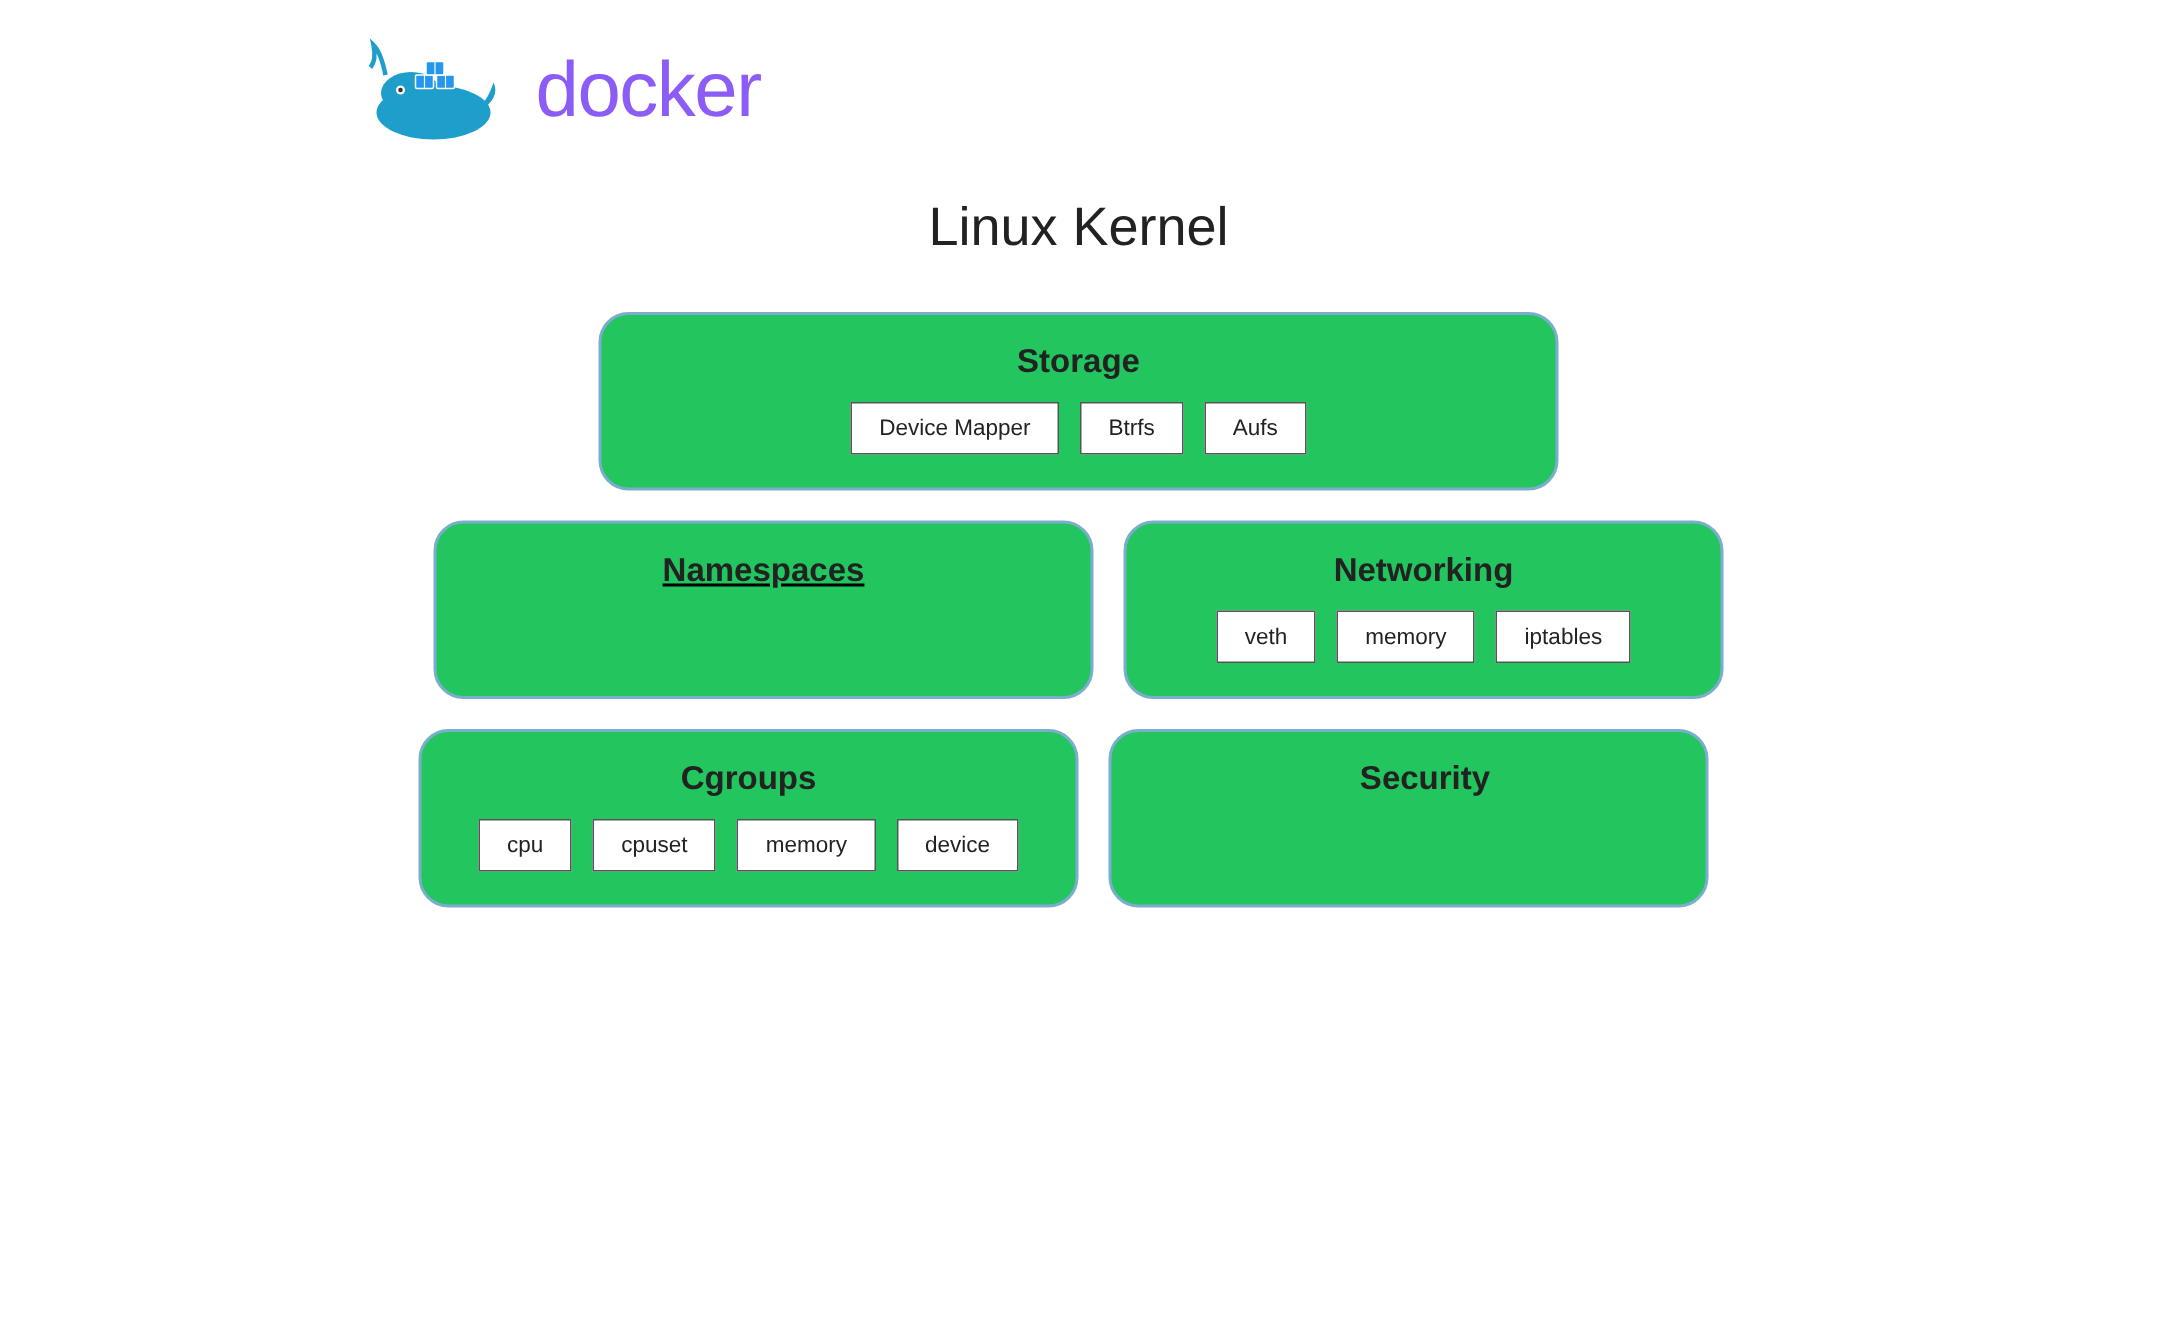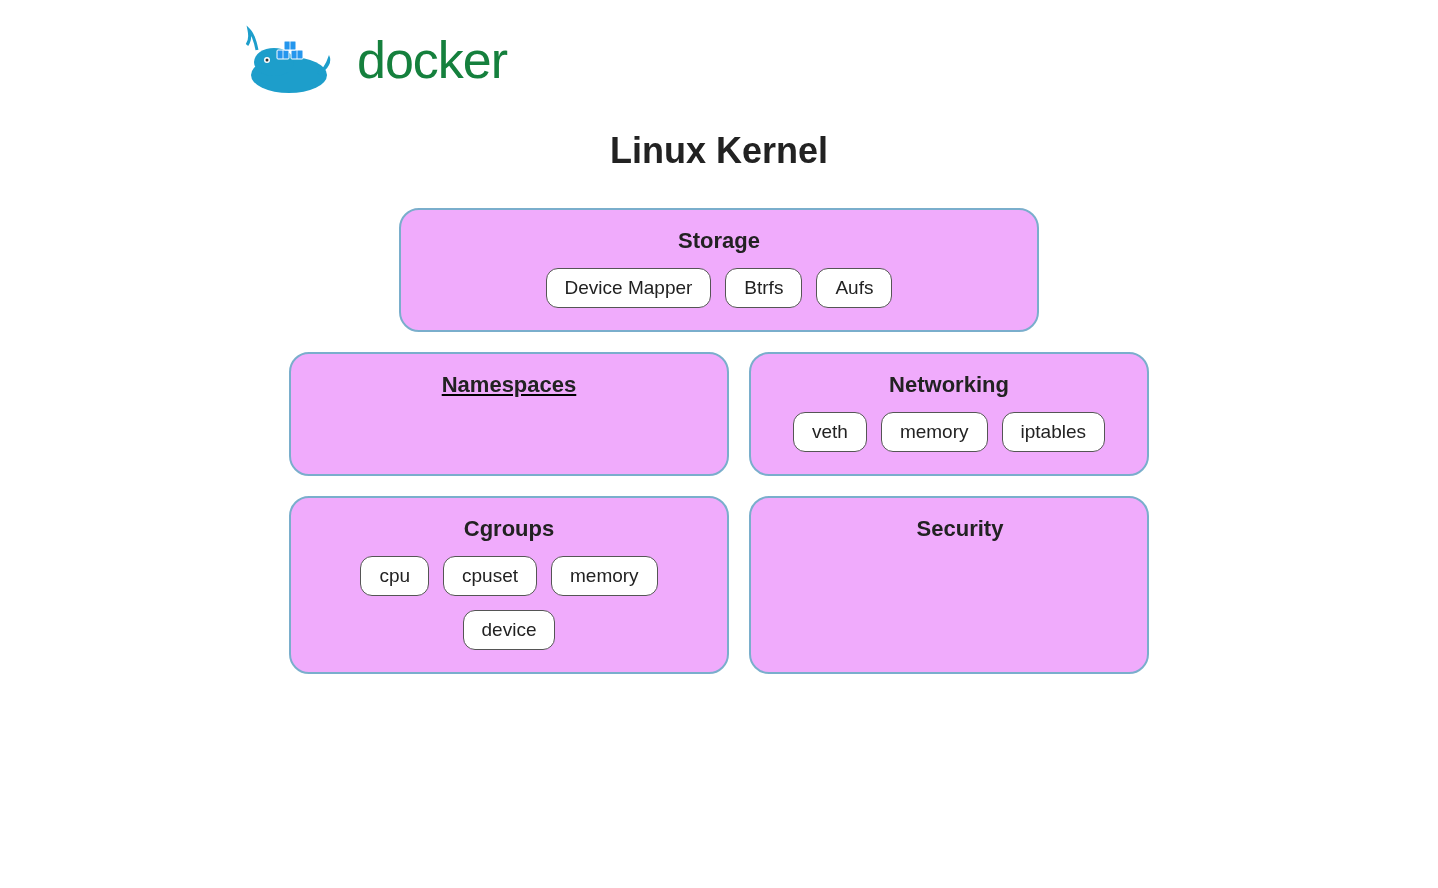--- a/index.html
+++ b/index.html
@@ -32,46 +32,46 @@
     }
 
     .docker-logo-svg {
       width: 120px;
       height: 80px;
     }
 
     .docker-text {
       font-size: 52px;
       font-weight: 400;
-      color: #15803d;
+      color: #8b5cf6;
       margin-left: 8px;
       letter-spacing: -1px;
     }
 
     
     .linux-kernel-title {
       font-size: 36px;
-      font-weight: 700;
+      font-weight: 400;
       color: #222;
       margin-bottom: 16px;
       text-align: center;
     }
 
     
     .diagram {
       display: flex;
       flex-direction: column;
       align-items: center;
       gap: 20px;
       width: 880px;
     }
 
     
     .panel {
-      background: #f0abfc;
+      background: #22c55e;
       border: 2px solid #7aaecc;
       border-radius: 20px;
       padding: 18px 24px 22px 24px;
       display: flex;
       flex-direction: column;
       align-items: center;
       gap: 14px;
     }
 
     .panel-title {
@@ -84,23 +84,23 @@
       display: flex;
       flex-direction: row;
       gap: 14px;
       flex-wrap: wrap;
       justify-content: center;
     }
 
     .panel-item {
       background: #ffffff;
       border: 1.5px solid #555;
-      border-radius: 12px;
+      border-radius: 0;
       padding: 8px 18px;
-      font-size: 19px;
+      font-size: 15px;
       color: #222;
       white-space: nowrap;
     }
 
     
     .storage-panel {
       width: 640px;
     }
 
     
@@ -122,21 +122,21 @@
       flex: 1;
       max-width: 400px;
     }
 
     
     .bottom-row {
       display: flex;
       flex-direction: row;
       gap: 20px;
       width: 100%;
-      justify-content: center;
+      justify-content: flex-start;
     }
 
     .cgroups-panel {
       flex: 1;
       max-width: 440px;
     }
 
     .security-panel {
       flex: 1;
       max-width: 400px;

